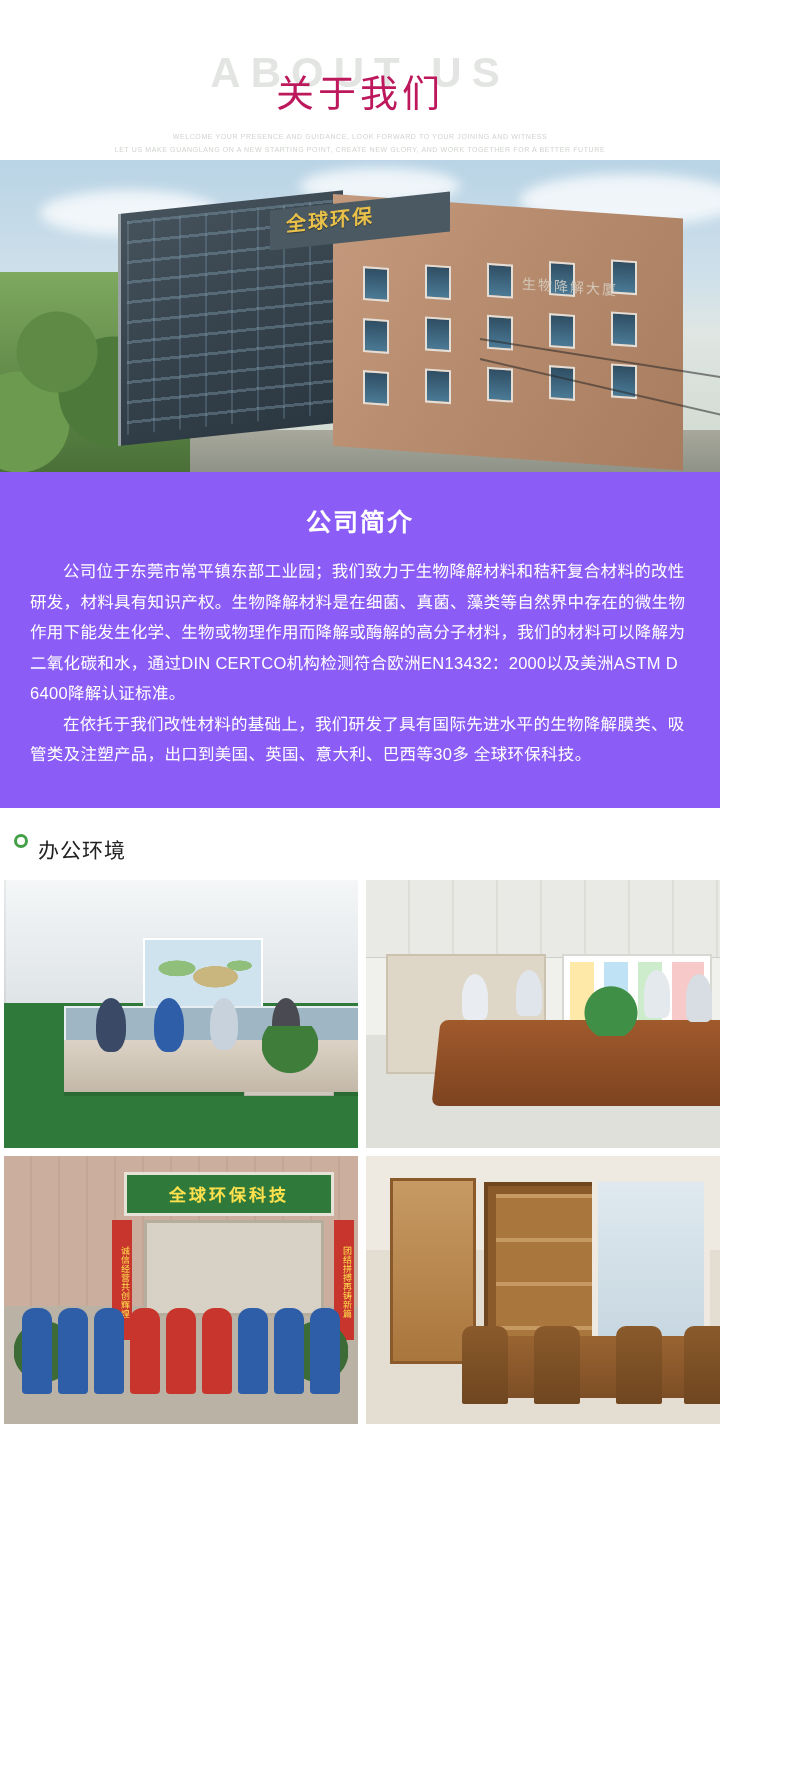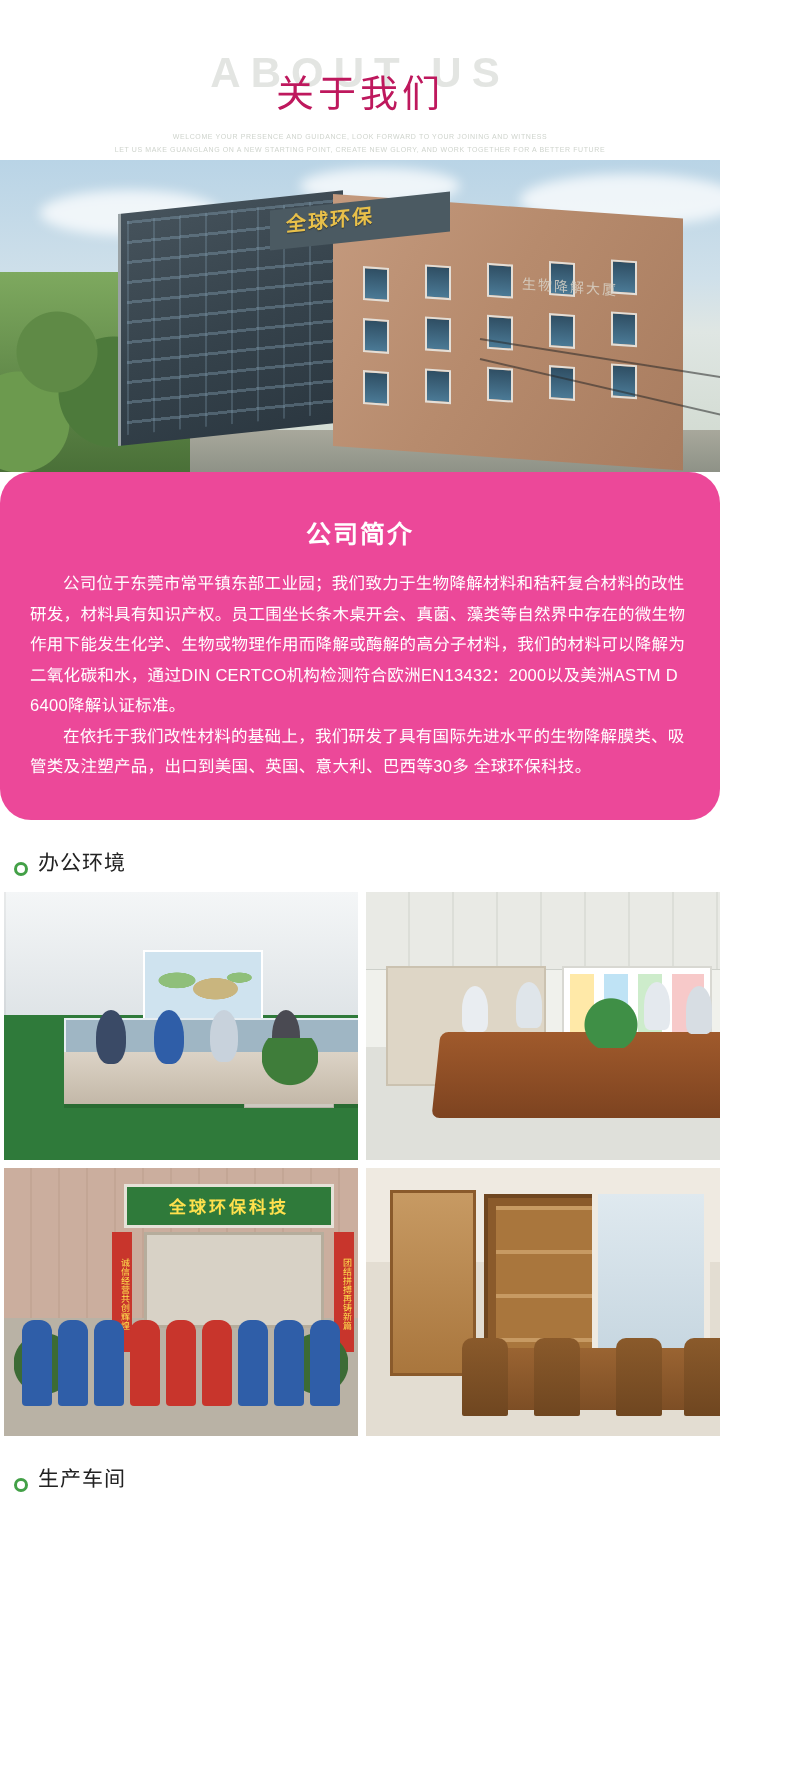--- a/index.html
+++ b/index.html
@@ -136,43 +136,42 @@
     opacity: .85;
   }
   .wire {
     position: absolute;
     height: 2px; background: rgba(40,40,40,.55);
     transform-origin: left center;
   }
 
   
   .intro {
-    background: #ec4899;
+    background: #8b5cf6;
     color: #ffffff;
-    padding: 42px 30px 38px 30px;
-    border-radius: 31px;
+    padding: 30px 30px 38px 30px;
   }
   .intro h2 {
     text-align: center;
     font-size: 25px;
     font-weight: bold;
     letter-spacing: 2px;
     margin-bottom: 18px;
   }
   .intro p {
     font-size: 16.5px;
     line-height: 1.85;
     text-indent: 2em;
     letter-spacing: 0.3px;
   }
 
   
   .section-title {
     display: flex;
-    align-items: flex-end;
+    align-items: flex-start;
     gap: 10px;
     padding: 26px 0 16px 14px;
   }
   .ring-icon {
     width: 14px; height: 14px;
     border: 3px solid #43a047;
     border-radius: 50%;
     flex: none;
   }
   .section-title span.label {
@@ -389,21 +388,21 @@
       <div class="bld-sign">全球环保</div>
       <div class="bld-vsign">生物降解大厦</div>
     </div>
 
     <div class="wire" style="left:480px; top:178px; width:330px; transform: rotate(9deg);"></div>
     <div class="wire" style="left:480px; top:198px; width:330px; transform: rotate(13deg);"></div>
   </div>
 
   <div class="intro">
     <h2>公司简介</h2>
-    <p>公司位于东莞市常平镇东部工业园；我们致力于生物降解材料和秸秆复合材料的改性研发，材料具有知识产权。员工围坐长条木桌开会、真菌、藻类等自然界中存在的微生物作用下能发生化学、生物或物理作用而降解或酶解的高分子材料，我们的材料可以降解为二氧化碳和水，通过DIN CERTCO机构检测符合欧洲EN13432：2000以及美洲ASTM D 6400降解认证标准。</p>
+    <p>公司位于东莞市常平镇东部工业园；我们致力于生物降解材料和秸秆复合材料的改性研发，材料具有知识产权。生物降解材料是在细菌、真菌、藻类等自然界中存在的微生物作用下能发生化学、生物或物理作用而降解或酶解的高分子材料，我们的材料可以降解为二氧化碳和水，通过DIN CERTCO机构检测符合欧洲EN13432：2000以及美洲ASTM D 6400降解认证标准。</p>
     <p>在依托于我们改性材料的基础上，我们研发了具有国际先进水平的生物降解膜类、吸管类及注塑产品，出口到美国、英国、意大利、巴西等30多 全球环保科技。</p>
   </div>
 
   <div class="section-title">
     <span class="ring-icon"></span>
     <span class="label">办公环境</span>
   </div>
 
   <div class="grid">
 
@@ -462,19 +461,15 @@
       <div class="w-table"></div>
       <div class="w-chair" style="left:96px;"></div>
       <div class="w-chair" style="left:168px;"></div>
       <div class="w-chair" style="left:250px;"></div>
       <div class="w-chair" style="left:318px;"></div>
       <span class="ph-label">中式接待室，红木桌椅与博古架</span>
     </div>
 
   </div>
 
-  <div class="section-title">
-    <span class="ring-icon"></span>
-    <span class="label">生产车间</span>
-  </div>
 
   <div class="bottom-space"></div>
 </div>
 
 </body></html>

